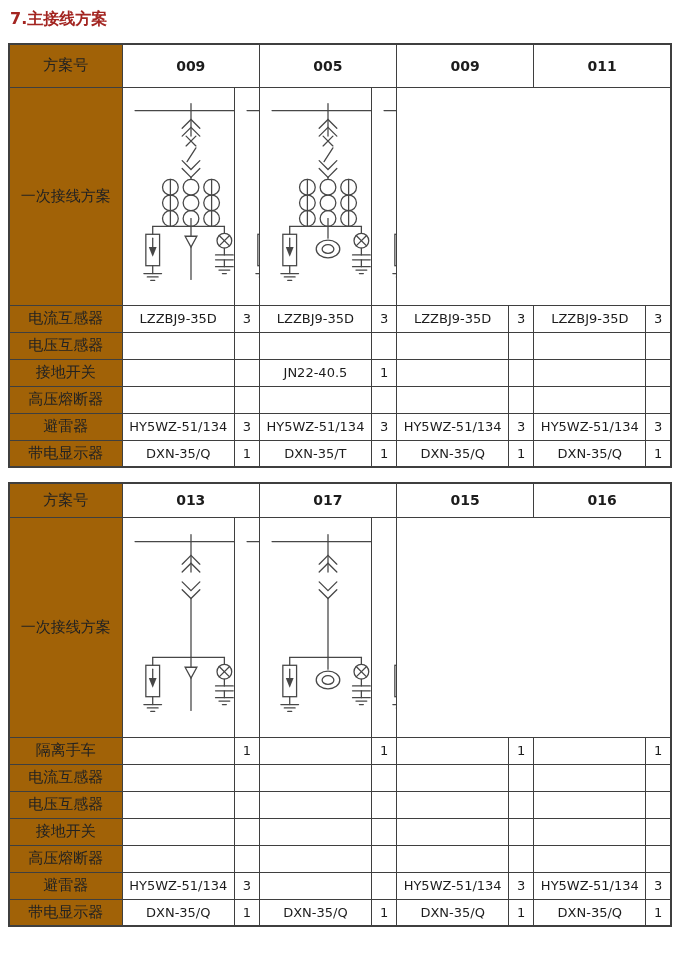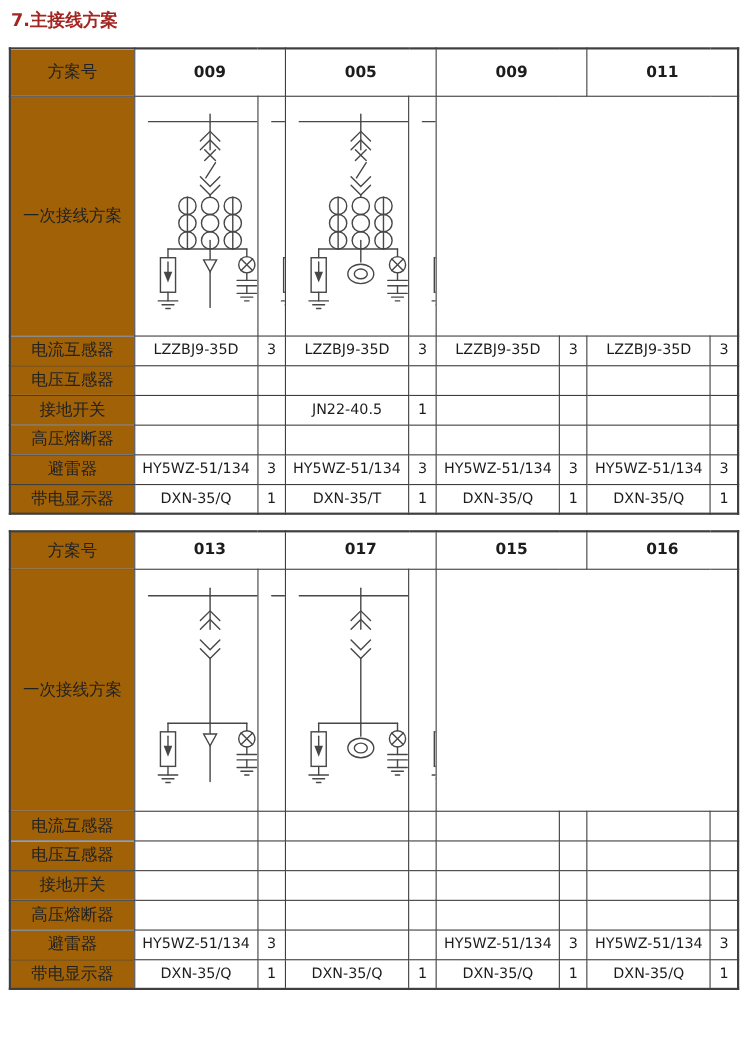--- a/index.html
+++ b/index.html
@@ -485,20 +485,31 @@
               <line x1="94" y1="174" x2="112" y2="174"></line>
               <line x1="103" y1="174" x2="103" y2="181"></line>
               <line x1="94" y1="181" x2="112" y2="181"></line>
               <line x1="97.5" y1="184.5" x2="108.5" y2="184.5"></line>
               <line x1="101" y1="188" x2="105" y2="188"></line>
             </g>
           </svg>
         </td>
       </tr>
       <tr class="comp-row">
+        <td class="lbl">隔离手车</td>
+        <td class="model"></td>
+        <td class="qty">1</td>
+        <td class="model"></td>
+        <td class="qty">1</td>
+        <td class="model"></td>
+        <td class="qty">1</td>
+        <td class="model"></td>
+        <td class="qty">1</td>
+      </tr>
+      <tr class="comp-row">
         <td class="lbl">电流互感器</td>
         <td class="model"></td>
         <td class="qty"></td>
         <td class="model"></td>
         <td class="qty"></td>
         <td class="model"></td>
         <td class="qty"></td>
         <td class="model"></td>
         <td class="qty"></td>
       </tr>

